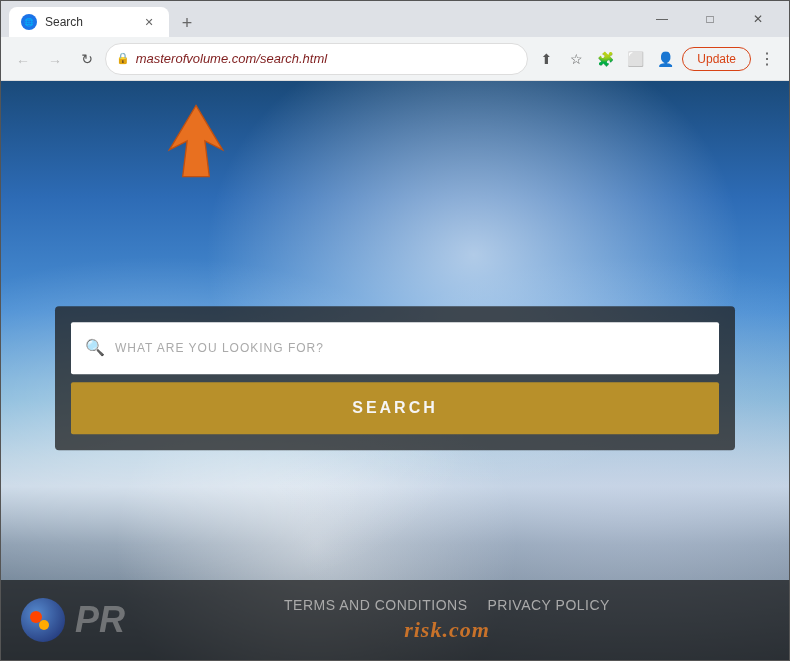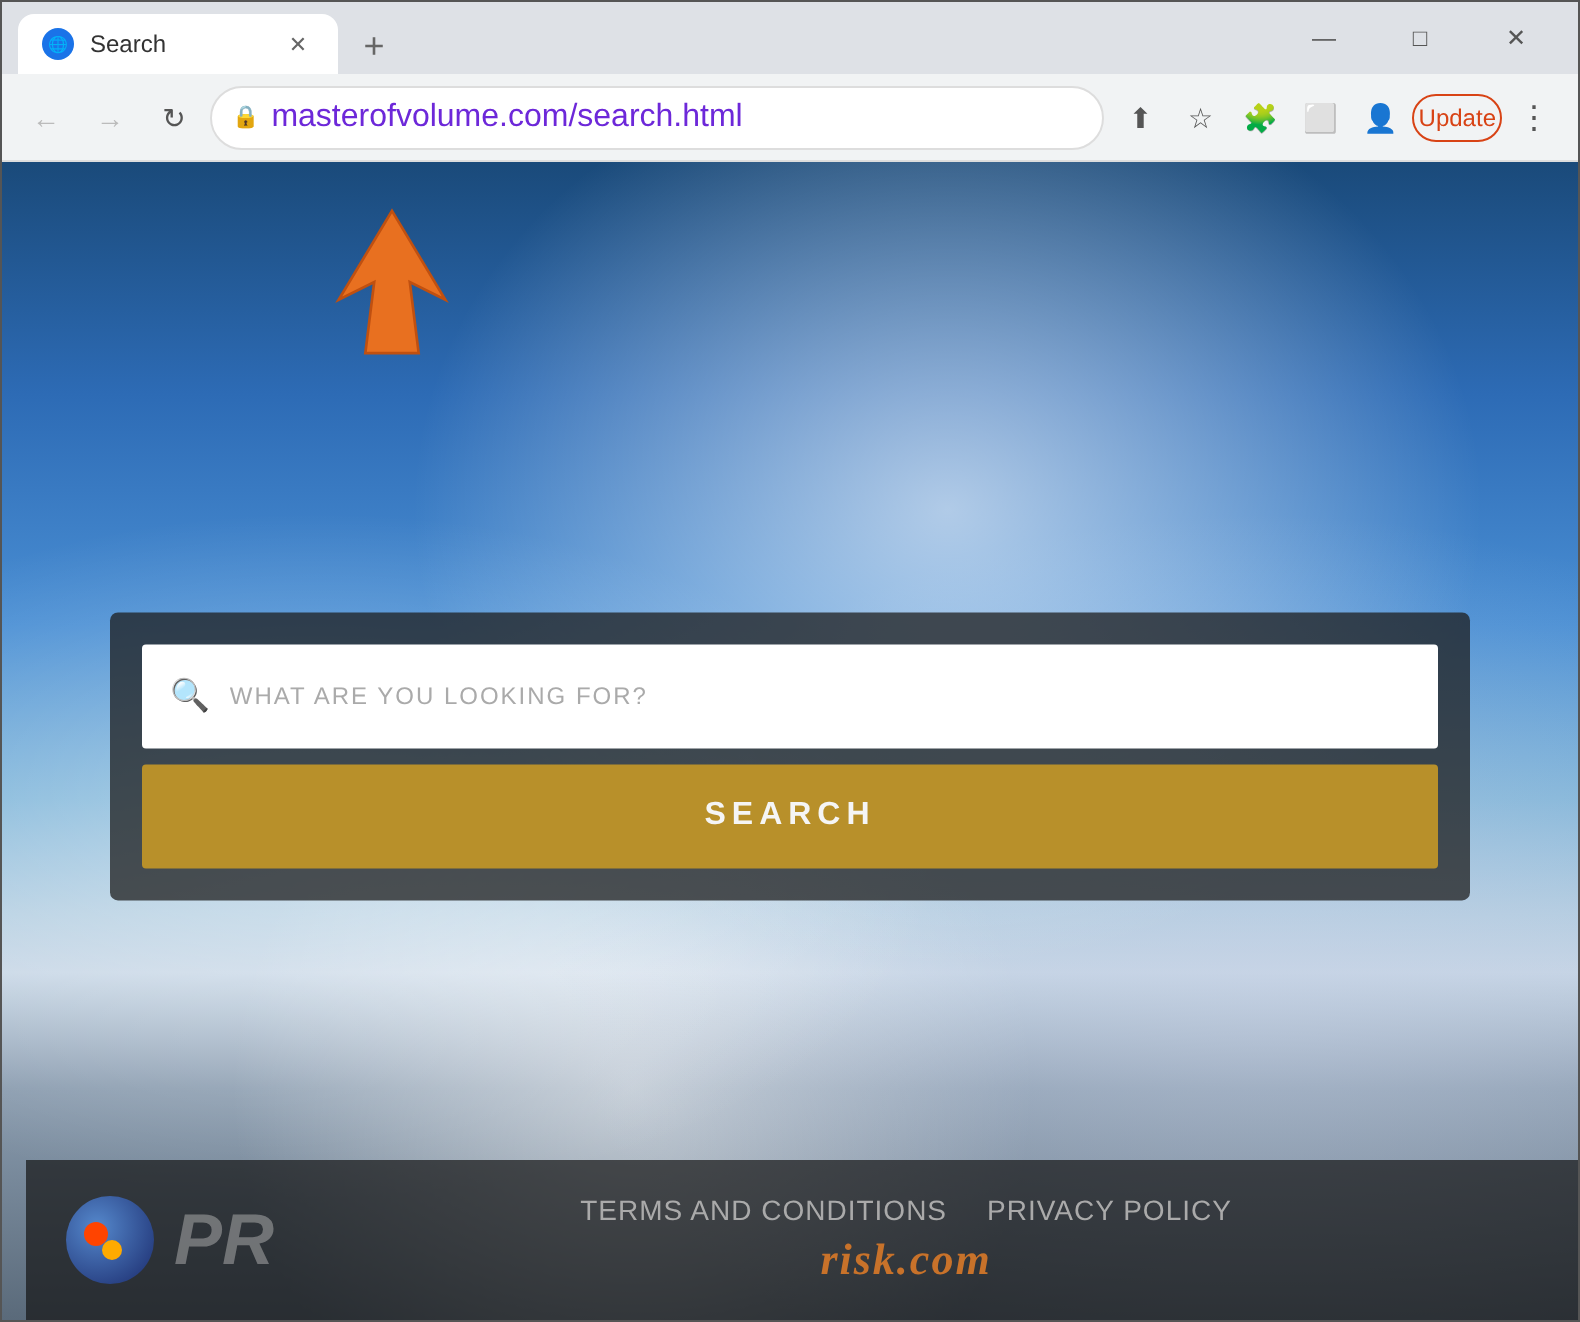--- a/index.html
+++ b/index.html
@@ -132,22 +132,23 @@
       align-items: center;
       padding: 0 10px;
       gap: 6px;
     }
     .lock-icon {
       color: #555;
       font-size: 11px;
     }
     .address-text {
       flex: 1;
-      font-size: 16px;
-      color: #6d28d9;
+      font-size: 13px;
+      color: #7f1d1d;
+      font-style: italic;
     }
     .toolbar-right {
       display: flex;
       align-items: center;
       gap: 2px;
     }
     .toolbar-icon-btn {
       width: 28px;
       height: 28px;
       border-radius: 50%;
@@ -157,21 +158,21 @@
       align-items: center;
       justify-content: center;
       cursor: pointer;
       color: #555;
       font-size: 14px;
     }
     .update-btn {
       background: transparent;
       border: 1.5px solid #d84315;
       border-radius: 12px;
-      padding: 4px 2px;
+      padding: 4px 14px;
       font-size: 12px;
       color: #d84315;
       cursor: pointer;
       font-weight: 500;
     }
     .toolbar-menu-btn {
       width: 28px;
       height: 28px;
       border-radius: 50%;
       border: none;
@@ -269,21 +270,21 @@
       color: #f5f5f5;
       letter-spacing: 3px;
       cursor: pointer;
       text-transform: uppercase;
     }
 
     
     .page-footer {
       position: absolute;
       bottom: 0;
-      left: 12px;
+      left: 0;
       right: 0;
       height: 80px;
       background: rgba(20,20,20,0.7);
       display: flex;
       align-items: center;
       padding: 0 20px;
       z-index: 5;
     }
     .footer-logo {
       display: flex;

